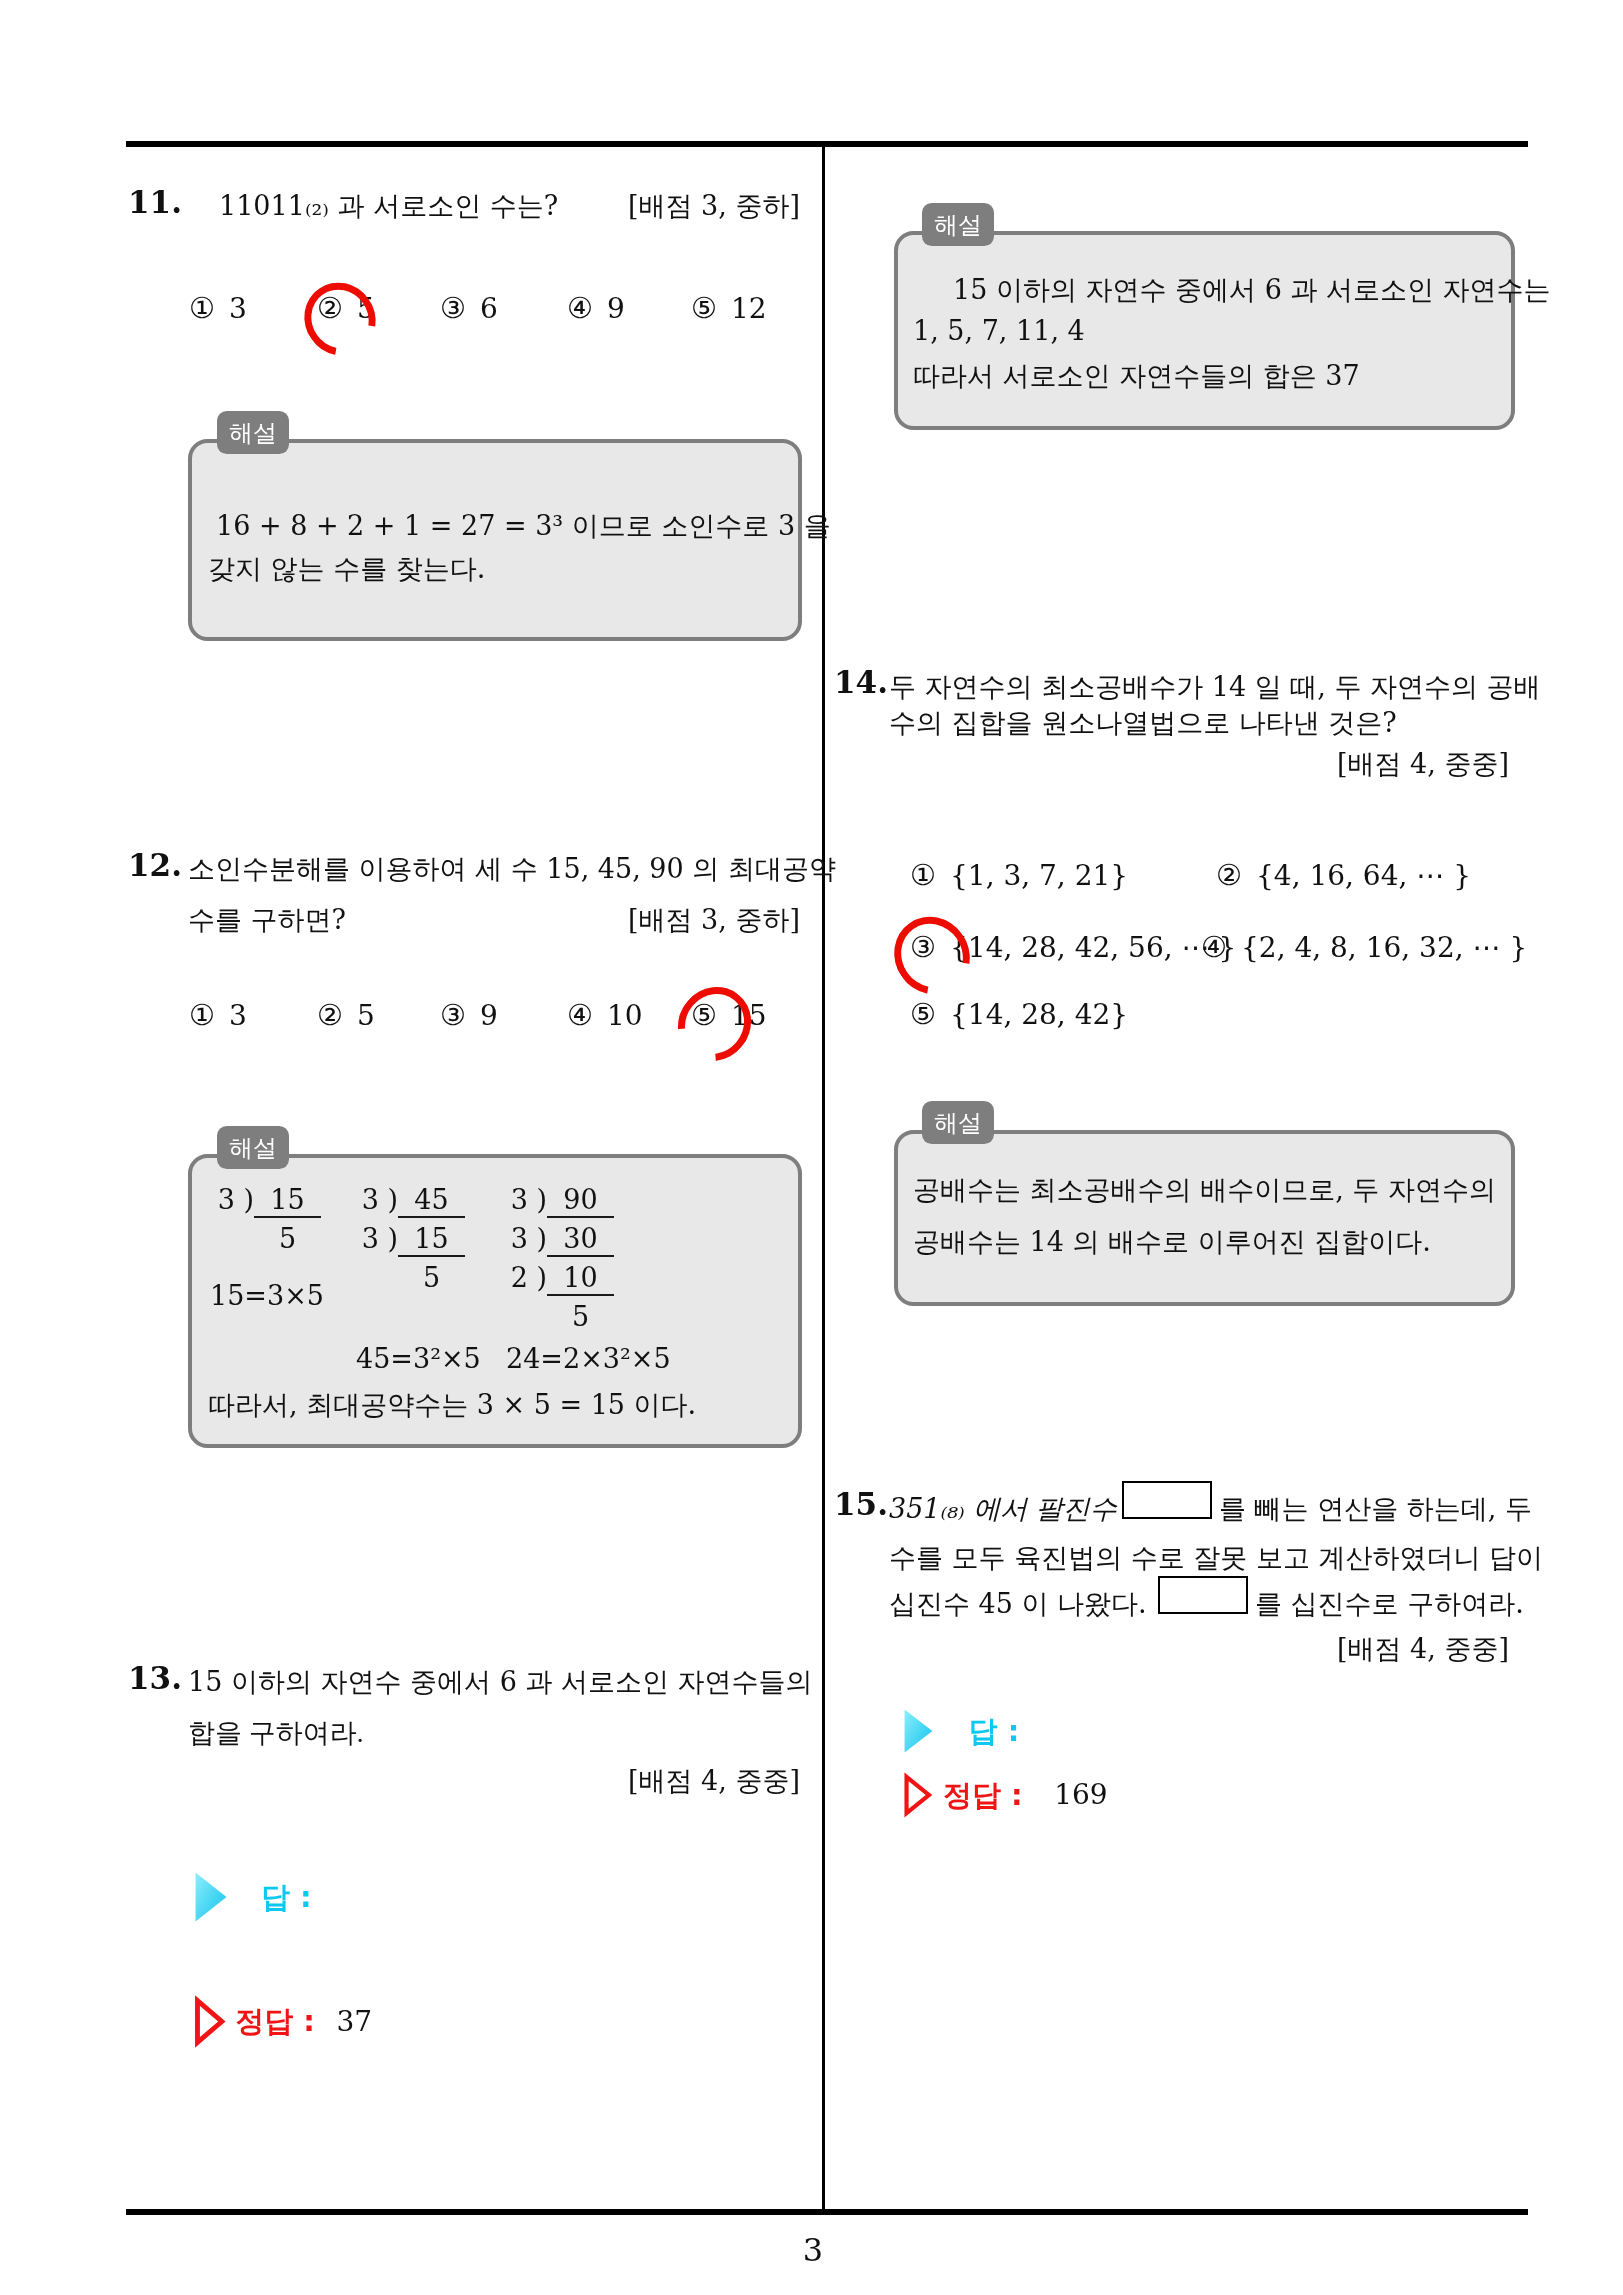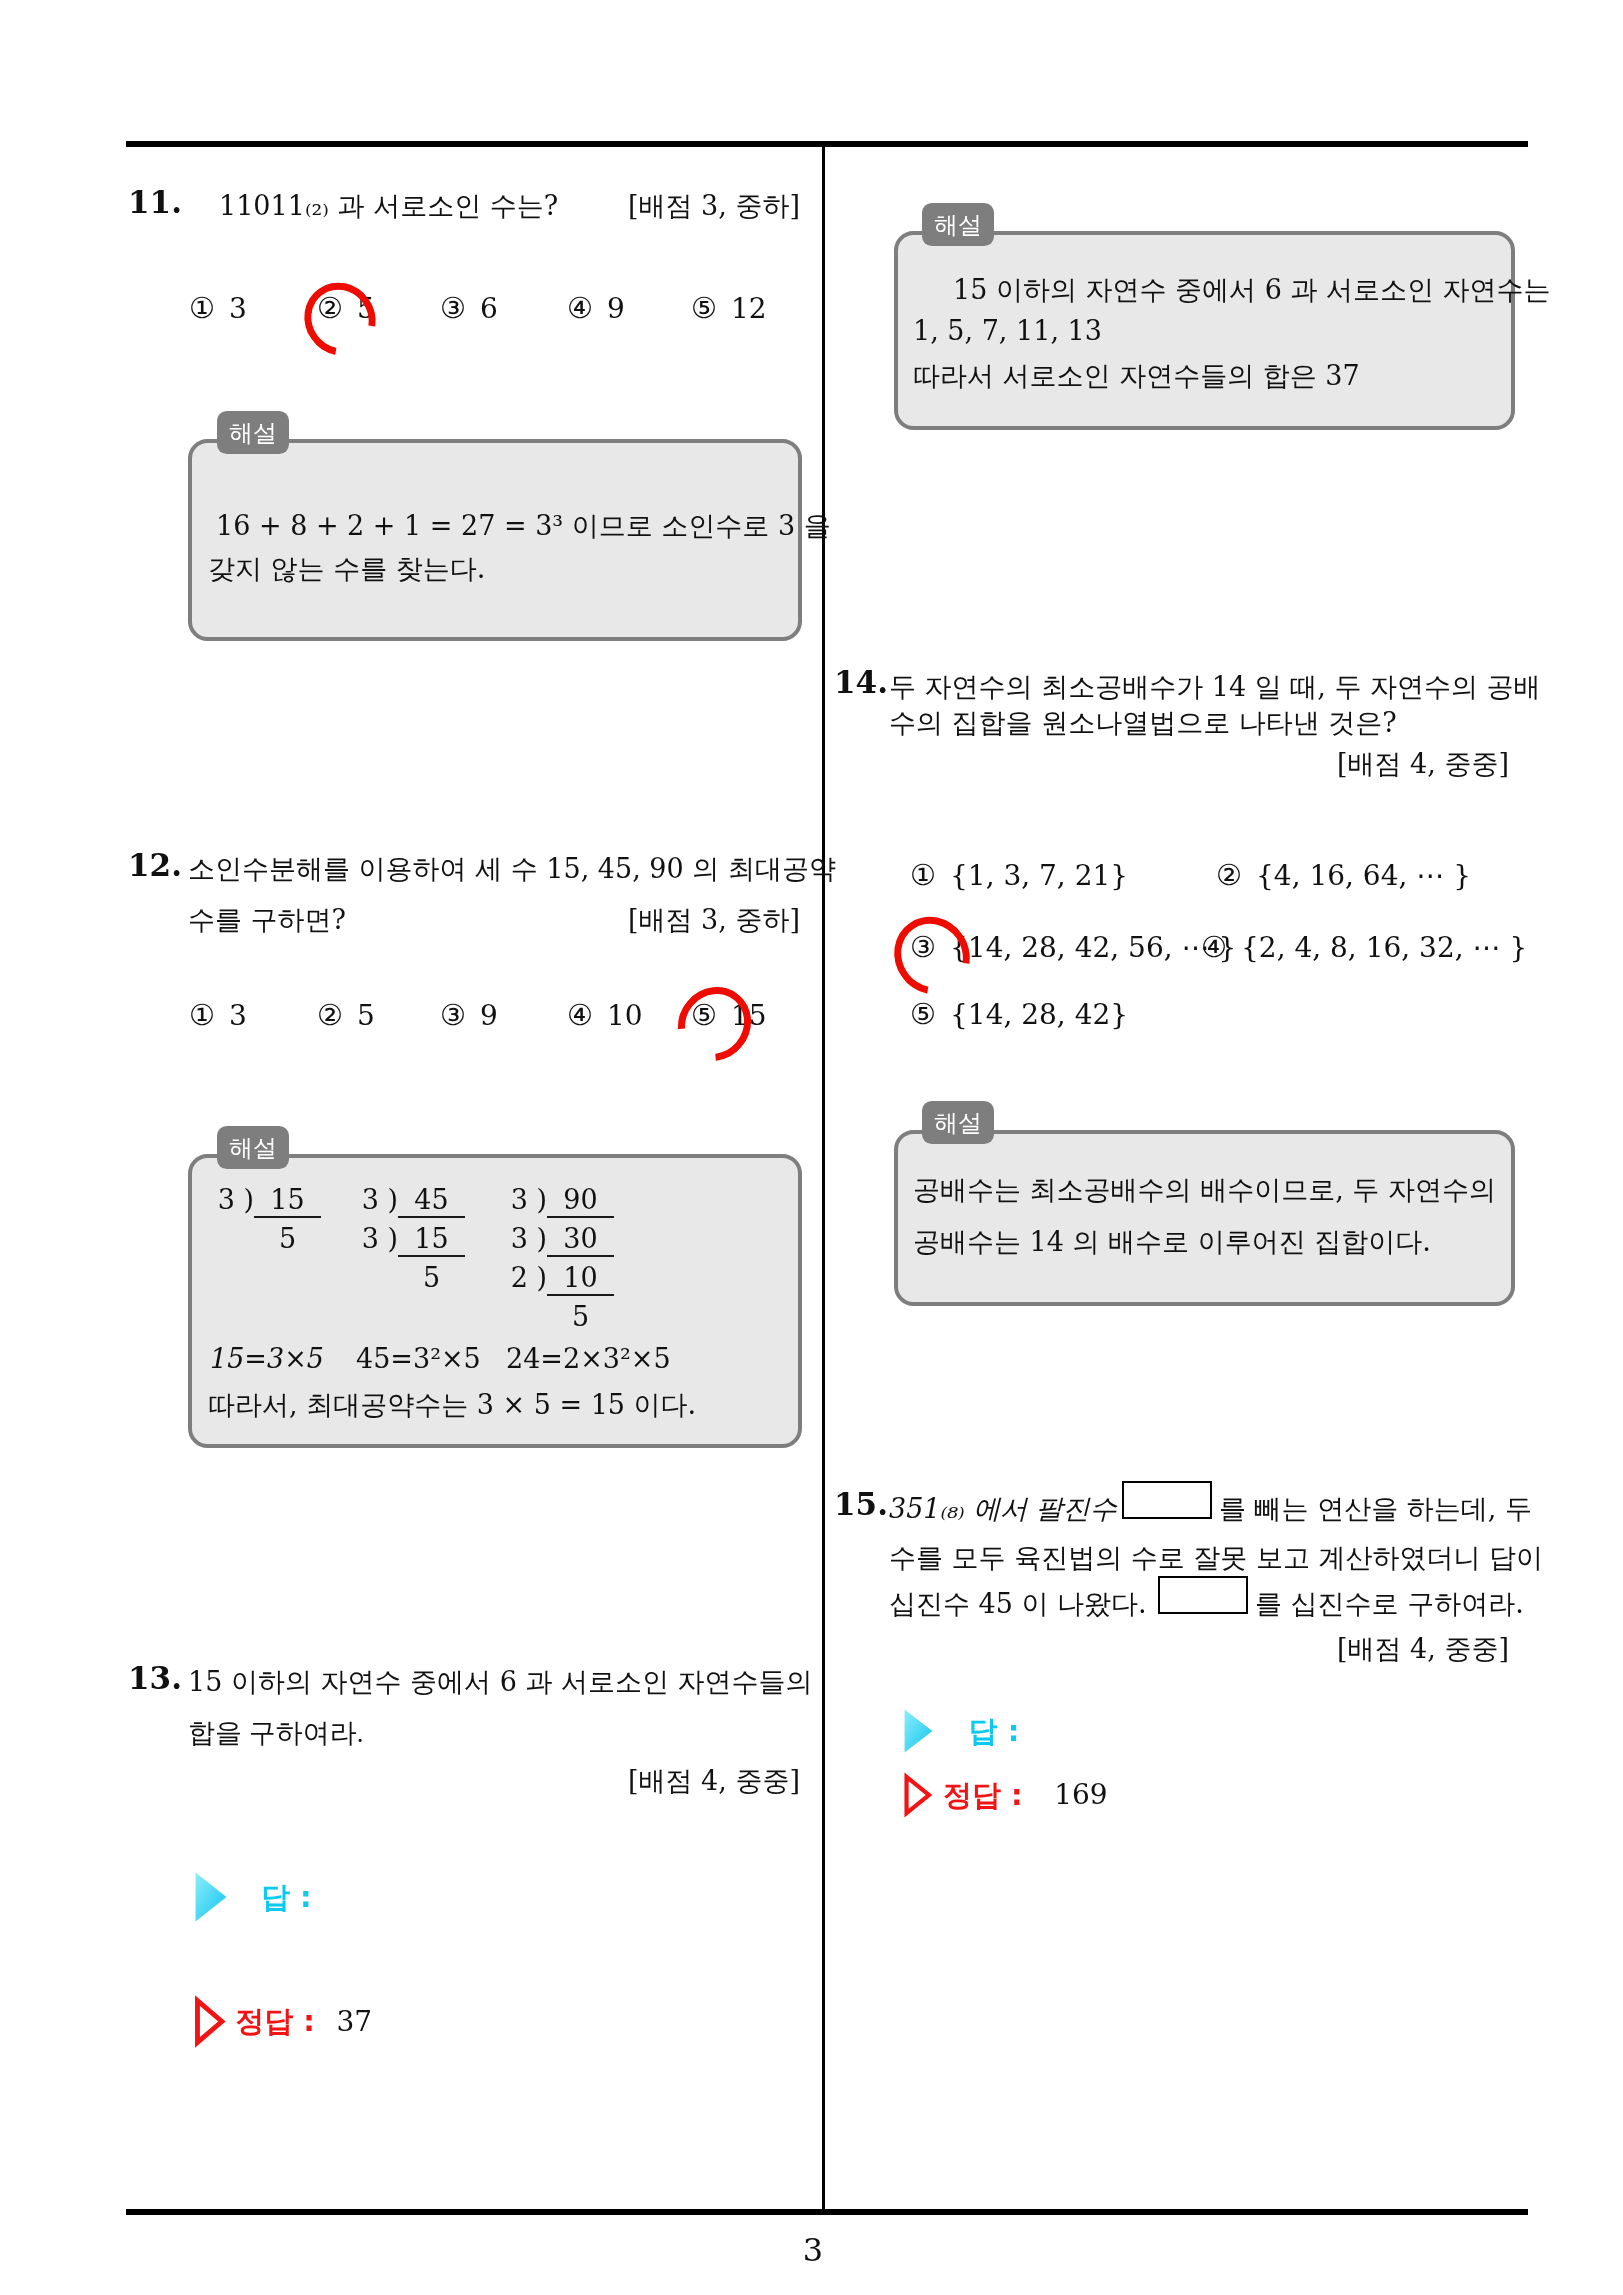--- a/index.html
+++ b/index.html
@@ -143,21 +143,21 @@
     <div class="lrow">
         <span class="lad-d">2 )</span>
         <span class="lad-v u">10</span>
       </div>
     <div class="lrow">
         <span class="lad-d"></span>
         <span class="lad-v">5</span>
       </div>
   </div>
 
-  <div class="abs expline" style="left:210px;top:1345px;font-style:italic;">15=3×5</div>
+  <div class="abs expline" style="left:210px;top:1282px;">15=3×5</div>
   <div class="abs expline" style="left:356px;top:1345px;">45=3²×5</div>
   <div class="abs expline" style="left:506px;top:1345px;">24=2×3²×5</div>
   <div class="abs expline" style="left:208px;top:1391px;">따라서, 최대공약수는 3 × 5 = 15 이다.</div>
 
   <div class="abs qnum" style="left:128px;top:1663px;">13.</div>
   <div class="abs qtext" style="left:188px;top:1664px;">15 이하의 자연수 중에서 6 과 서로소인 자연수들의</div>
   <div class="abs qtext" style="left:188px;top:1715px;font-family:Liberation Serif, serif;">합을 구하여라.</div>
   <div class="abs pts" style="right:823px;top:1763px;">[배점 4,  중중]</div>
 
   <div class="abs" style="left:194px;top:1871px;">
@@ -179,21 +179,21 @@
     </svg>
     <span class="ans-label red" style="margin-left:5.6px;vertical-align:middle;">정답 :</span>
     <span class="ansval" style="margin-left:18px;vertical-align:middle;">37</span>
   </div>
 
   <div class="exptab" style="left:922px;top:203px;width:72px;height:43px;">
     <span>해설</span>
   </div>
   <div class="expbox" style="left:894px;top:231px;width:613px;height:191px;"></div>
   <div class="abs expline" style="left:913px;top:276px;margin-left:40px;">15 이하의 자연수 중에서 6 과 서로소인 자연수는</div>
-  <div class="abs expline" style="left:913px;top:317px;">1,  5,  7,  11,  13</div>
+  <div class="abs expline" style="left:913px;top:317px;">1,  5,  7,  11,  4</div>
   <div class="abs expline" style="left:913px;top:362px;">따라서 서로소인 자연수들의 합은 37</div>
 
   <div class="abs qnum" style="left:834px;top:667px;">14.</div>
   <div class="abs qtext" style="left:889px;top:669px;">두 자연수의 최소공배수가 14 일 때, 두 자연수의 공배</div>
   <div class="abs qtext" style="left:889px;top:705px;">수의 집합을 원소나열법으로 나타낸 것은?</div>
   <div class="abs pts" style="right:114px;top:746px;">[배점 4,  중중]</div>
 
   <div class="choice" style="left:910px;top:861px;">
     <span class="cnum">①</span>
     <span class="cval">{1, 3, 7, 21}</span>

